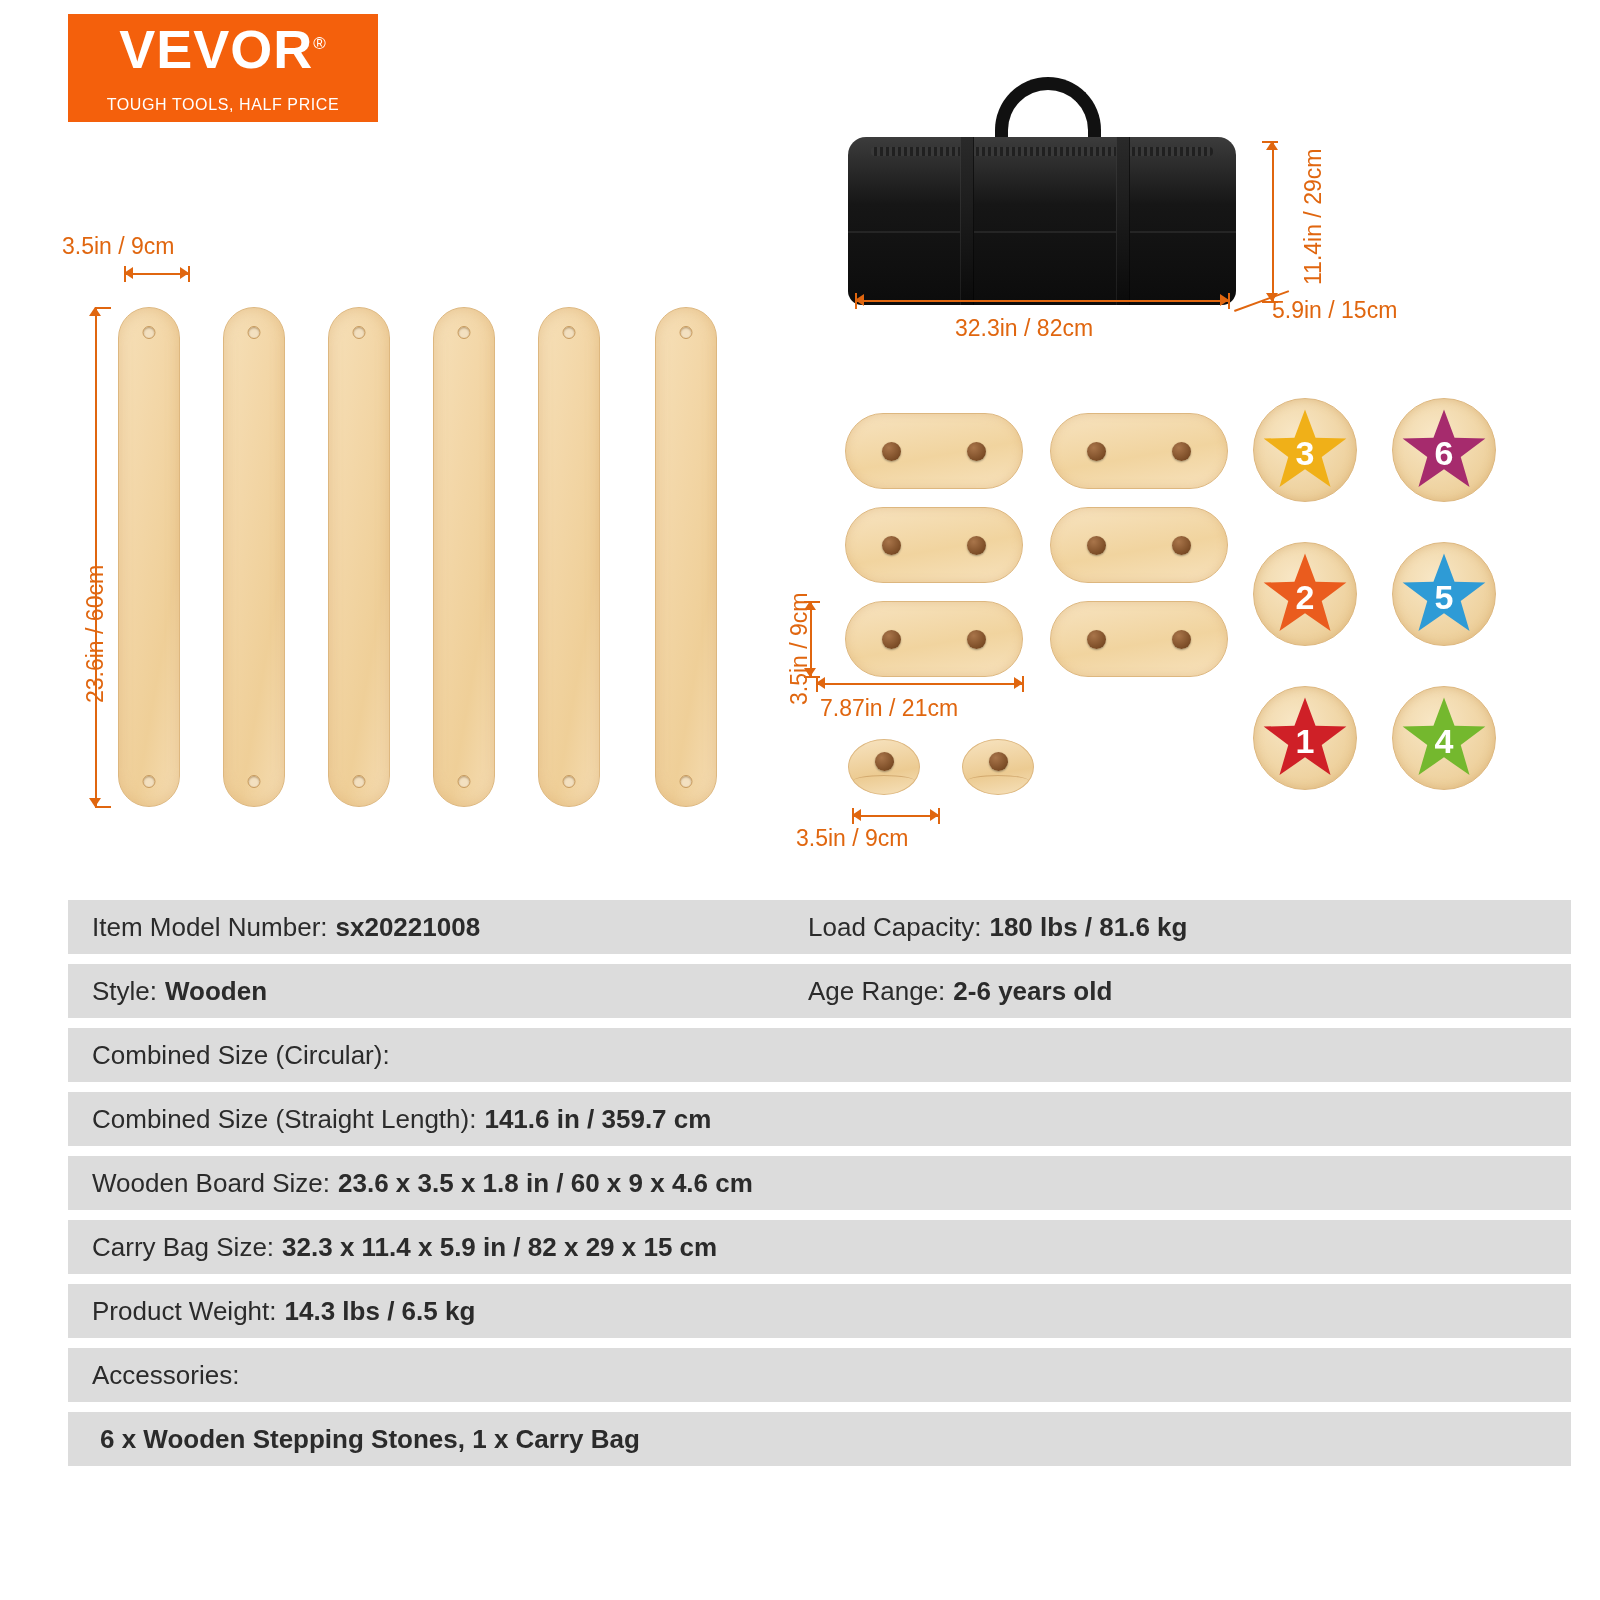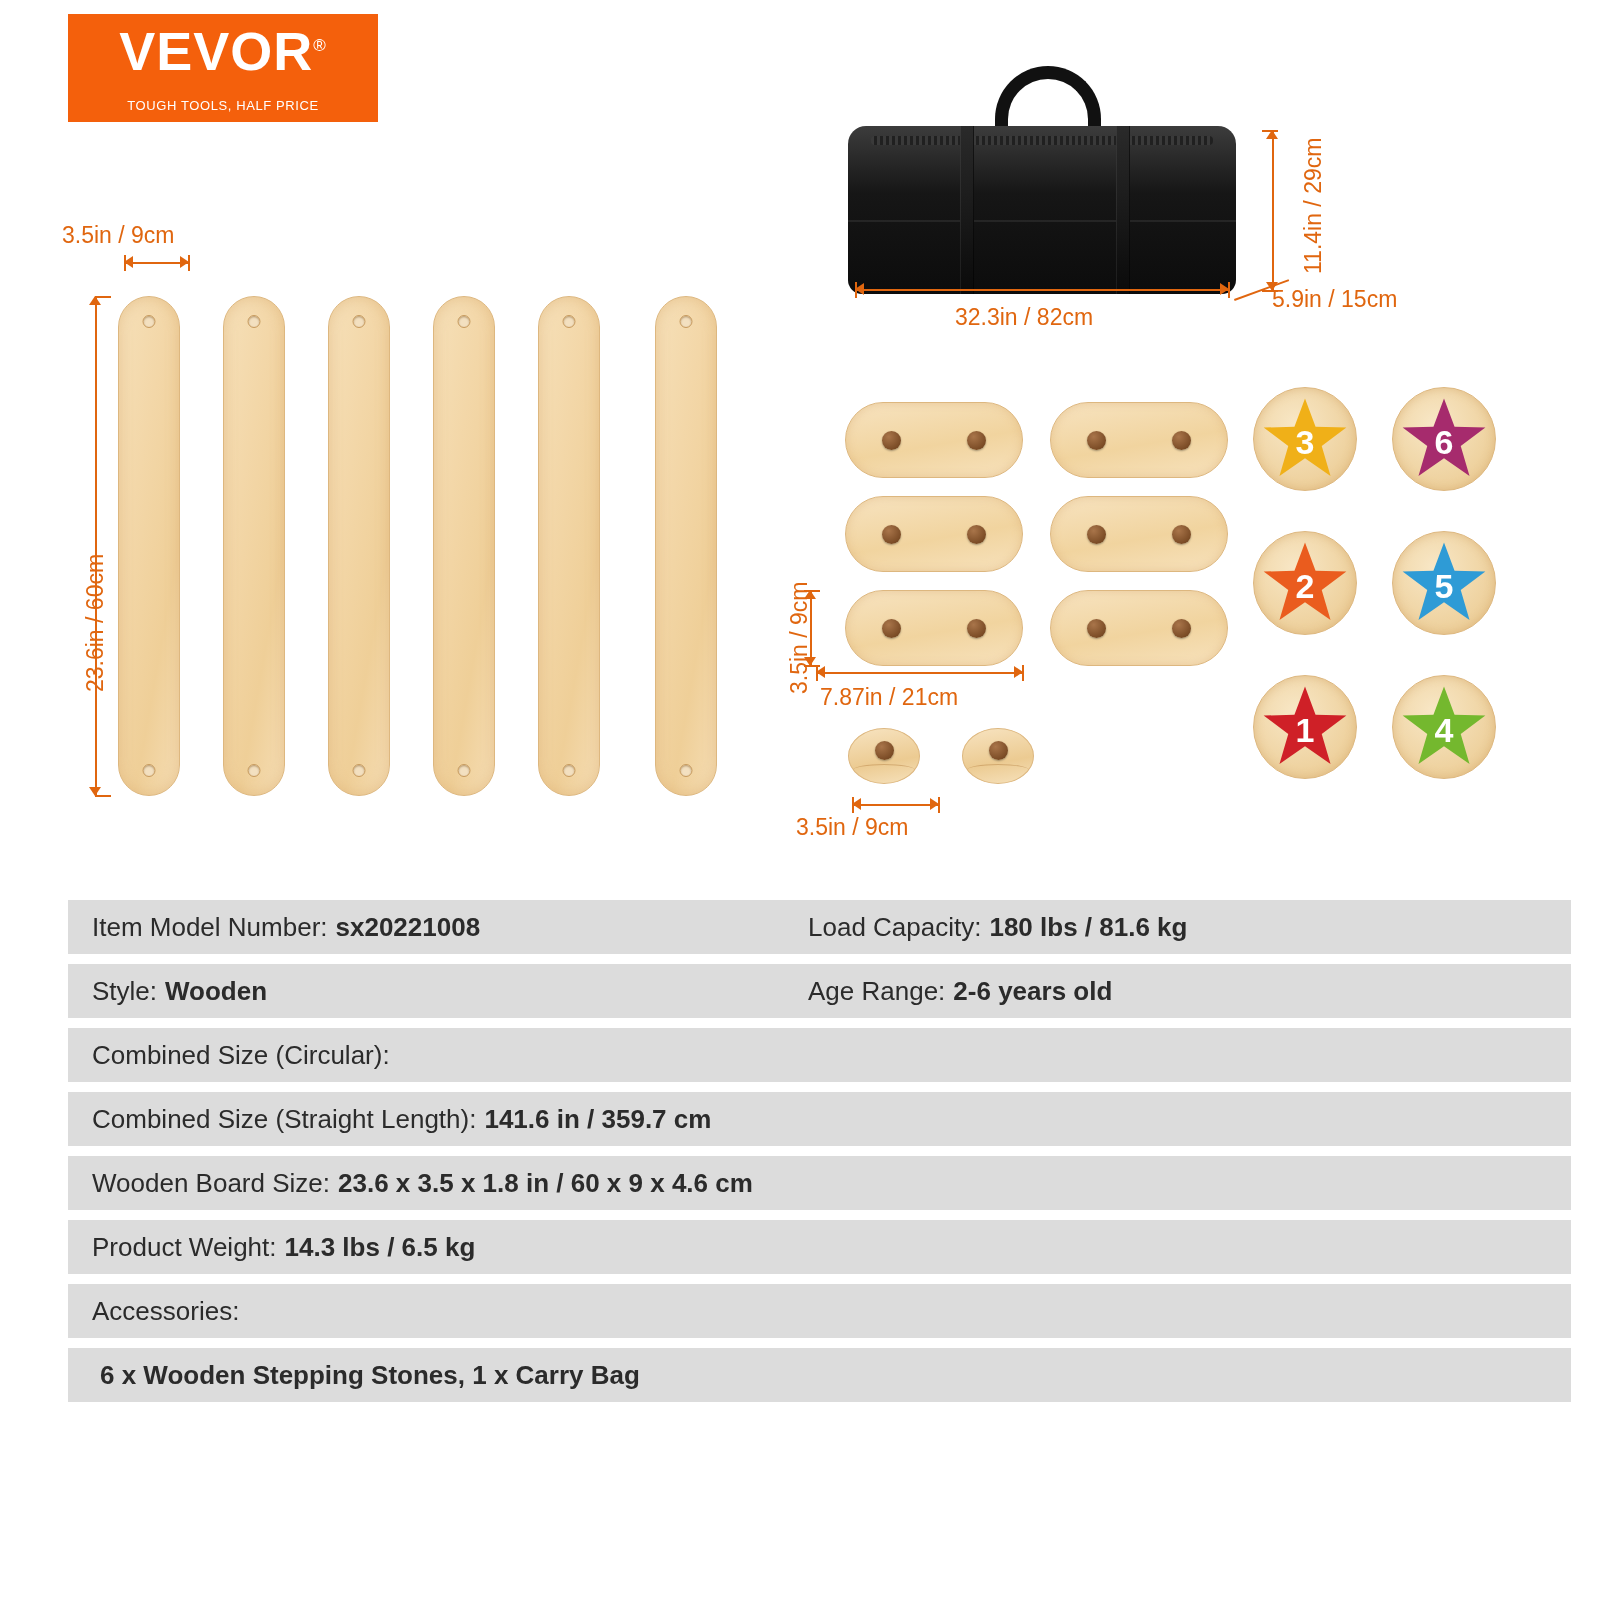--- a/index.html
+++ b/index.html
@@ -33,27 +33,27 @@
     position: relative;
     font-family: "Liberation Sans", sans-serif;
   }
   .logo-reg {
     font-size: 17px;
     vertical-align: super;
     font-weight: normal;
   }
   .logo-tag {
     margin-top: 20px;
-    font-size: 13px;
+    font-size: 16px;
     color: #ffffff;
     letter-spacing: 0.6px;
   }
 
   
-  .diagram { position: absolute; left: 0; top: 4px; width: 1600px; height: 870px; }
+  .diagram { position: absolute; left: 0; top: 15px; width: 1600px; height: 870px; }
 
   
   .board {
     position: absolute;
     width: 62px; height: 500px;
     border-radius: 31px;
     background: linear-gradient(100deg,#f6e0b9 0%, #f3d7a8 35%, #efcf98 70%, #f5ddb4 100%);
     border: 1px solid #ddb77f;
     box-shadow: inset 0 0 14px rgba(214,166,104,0.45);
   }
@@ -415,20 +415,24 @@
   <div class="spec-row">
     <span class="lbl">Combined Size (Straight Length):</span>
     <span class="val">141.6 in / 359.7 cm</span>
   </div>
 
   <div class="spec-row">
     <span class="lbl">Wooden Board Size:</span>
     <span class="val">23.6 x 3.5 x 1.8 in / 60 x 9 x 4.6 cm</span>
   </div>
 
+  <div class="spec-row">
+    <span class="lbl">Carry Bag Size:</span>
+    <span class="val">32.3 x 11.4 x 5.9 in / 82 x 29 x 15 cm</span>
+  </div>
 
   <div class="spec-row">
     <span class="lbl">Product Weight:</span>
     <span class="val">14.3 lbs / 6.5 kg</span>
   </div>
 
   <div class="spec-row">
     <span class="lbl">Accessories:</span>
   </div>
 

